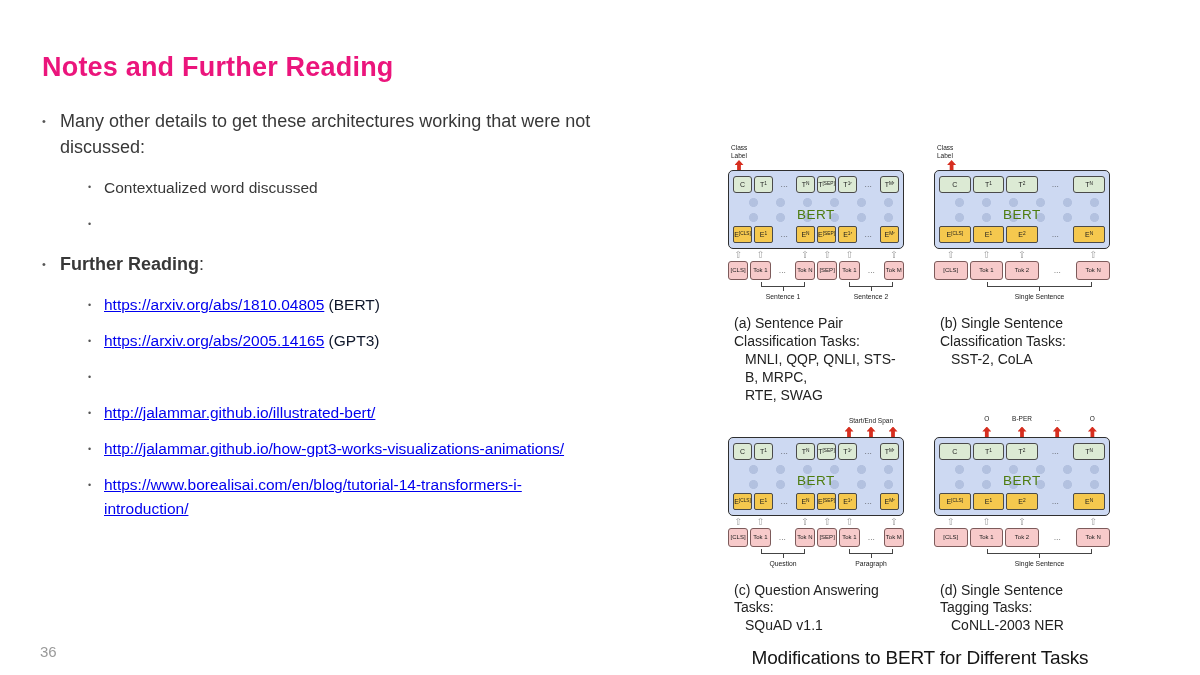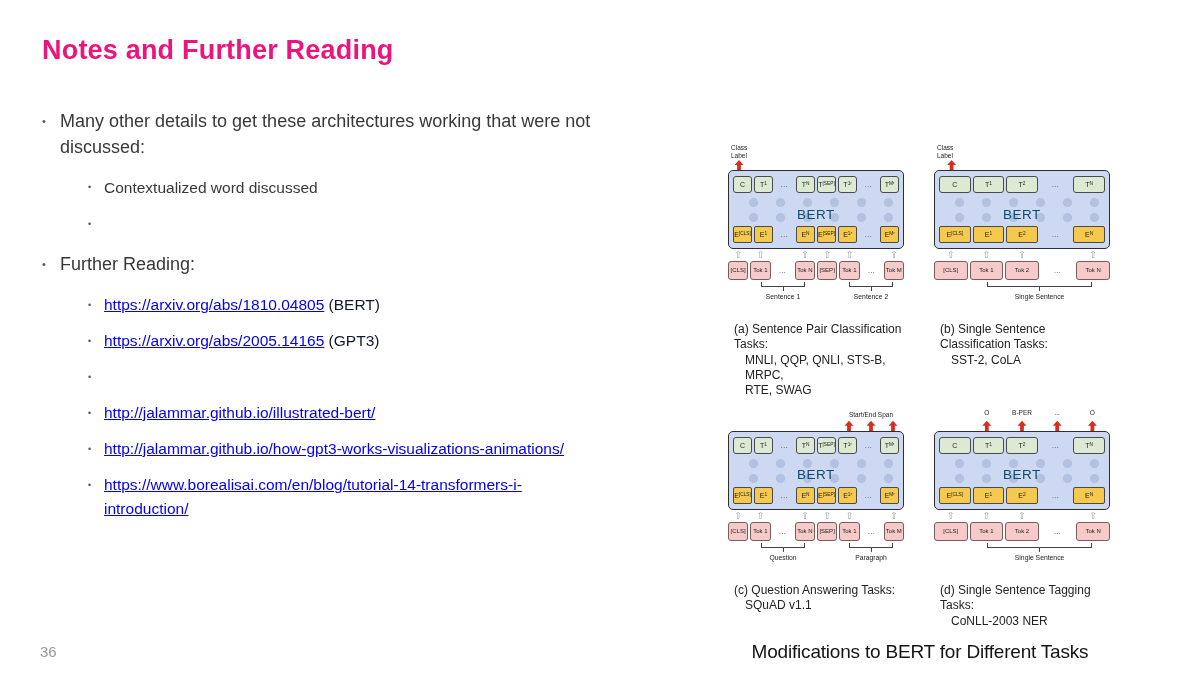--- a/index.html
+++ b/index.html
@@ -2,31 +2,31 @@
 <html><head>
 <meta charset="utf-8">
 <style>
   html,body { margin:0; padding:0; background:#e8e8e8; }
   .slide {
     position:relative; width:1200px; height:675px; background:#ffffff;
     font-family:"Liberation Sans", sans-serif; overflow:hidden; margin:0 auto;
   }
   
   .title {
-    position:absolute; left:42px; top:35px; margin:0;
+    position:absolute; left:42px; top:52px; margin:0;
     font-size:27px; font-weight:bold; color:#eb157c; letter-spacing:.2px;
   }
   .body-col { position:absolute; left:42px; top:108px; width:650px; }
   .b1 { display:flex; font-size:18px; line-height:26px; color:#383838; margin:0 0 16px 0; }
   .b1 .dot { flex:none; width:18px; font-size:11px; color:#555; line-height:26px; }
   .b1 .t { max-width:585px; }
   .sub { display:flex; font-size:15.5px; line-height:23px; color:#383838; margin:0 0 14px 46px; }
   .sub .dot { flex:none; width:16px; font-size:9px; color:#555; line-height:23px; }
   .sub .t { max-width:500px; }
-  .fr b { font-weight:normal;text-align:right; }
+  .fr b { font-weight:bold;text-align:right; }
   .links { list-style:none; margin:0; padding:0; }
   .links li { display:flex; font-size:15.5px; line-height:24px; margin:0 0 12px 46px; color:#383838; }
   .links .dot { flex:none; width:16px; font-size:9px; color:#555; line-height:24px; }
   .links .t { max-width:470px; }
   a.link { color:#0000ee; text-decoration:underline; cursor:pointer; word-break:normal; overflow-wrap:break-word; }
   .suffix { color:#0f172a; white-space:pre; }
   .pagenum { position:absolute; left:40px; top:643px; font-size:15px; color:#9a9a9a; }
 
   
   .figure { position:absolute; left:728px; top:146px; width:384px; }
@@ -55,30 +55,30 @@
     background:#f7caca; border-color:#7d5b5b; border-radius:3px; height:17px;
     font-size:6px; line-height:1.1; text-align:center; white-space:normal; padding:0 1px;
   }
   .ellip { font-size:7px; color:#333; letter-spacing:.5px; }
   .mid { position:relative; height:33px; display:flex; align-items:center; justify-content:center; }
   .mid::before {
     content:""; position:absolute; left:5px; right:5px; top:1px; bottom:1px;
     background-image:radial-gradient(circle, rgba(110,130,175,.28) 0 4.2px, transparent 4.8px);
     background-size:27px 15px; background-position:2px 1px;
   }
-  .bert-t { position:relative; z-index:1; font-size:13.5px; letter-spacing:.5px; color:#0c4a6e;margin-top:9px; }
+  .bert-t { position:relative; z-index:1; font-size:13.5px; letter-spacing:.5px; color:#4d7c0f;margin-top:9px; }
   .garow { height:10px; margin-top:1px; }
   .garrow { font-family:"DejaVu Sans", sans-serif; font-size:9.5px; line-height:10px; color:#9d9d9d; }
   .tokrow { margin-top:1px; }
   .brow { position:relative; height:26px; }
   .bracket { position:absolute; top:2px; text-align:center; }
   .bshape { height:4px; border-left:1px solid #444; border-right:1px solid #444; border-bottom:1px solid #444; }
   .bstem { width:1px; height:4px; background:#444; margin:0 auto; }
   .blabel { font-size:6.8px; color:#222; margin-top:2px; white-space:nowrap; }
-  .pcap { font-size:12px; line-height:1.28; color:#222; margin-top:16px; padding-left:6px; }
+  .pcap { font-size:14px; line-height:1.28; color:#222; margin-top:9px; padding-left:6px; }
   .pcap .l2 { padding-left:11px; }
   .fig-caption {
     margin-top:12px; text-align:center; font-size:19px; color:#141414; letter-spacing:-.2px;
   }
 </style>
 </head>
 <body>
 
 <div class="slide">
 

